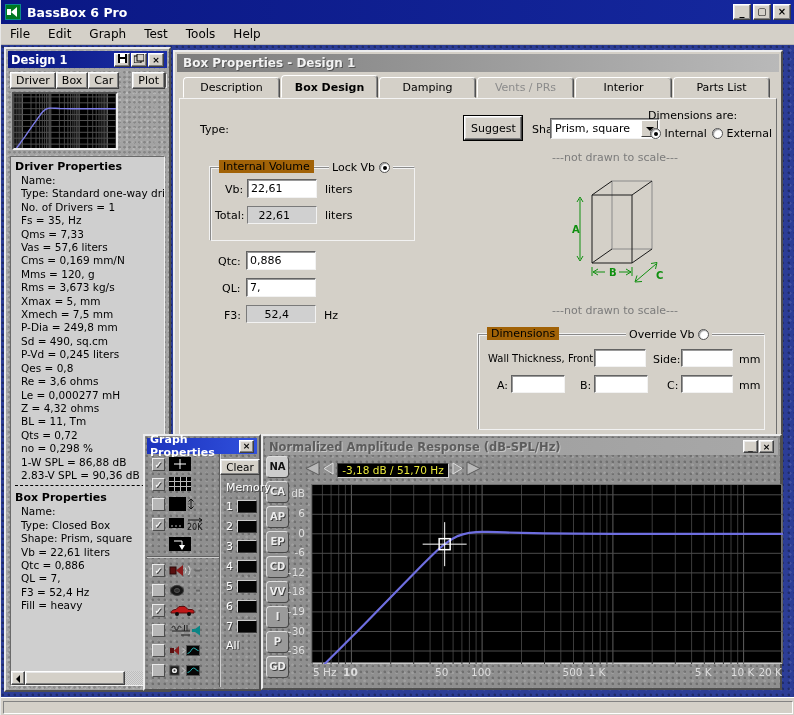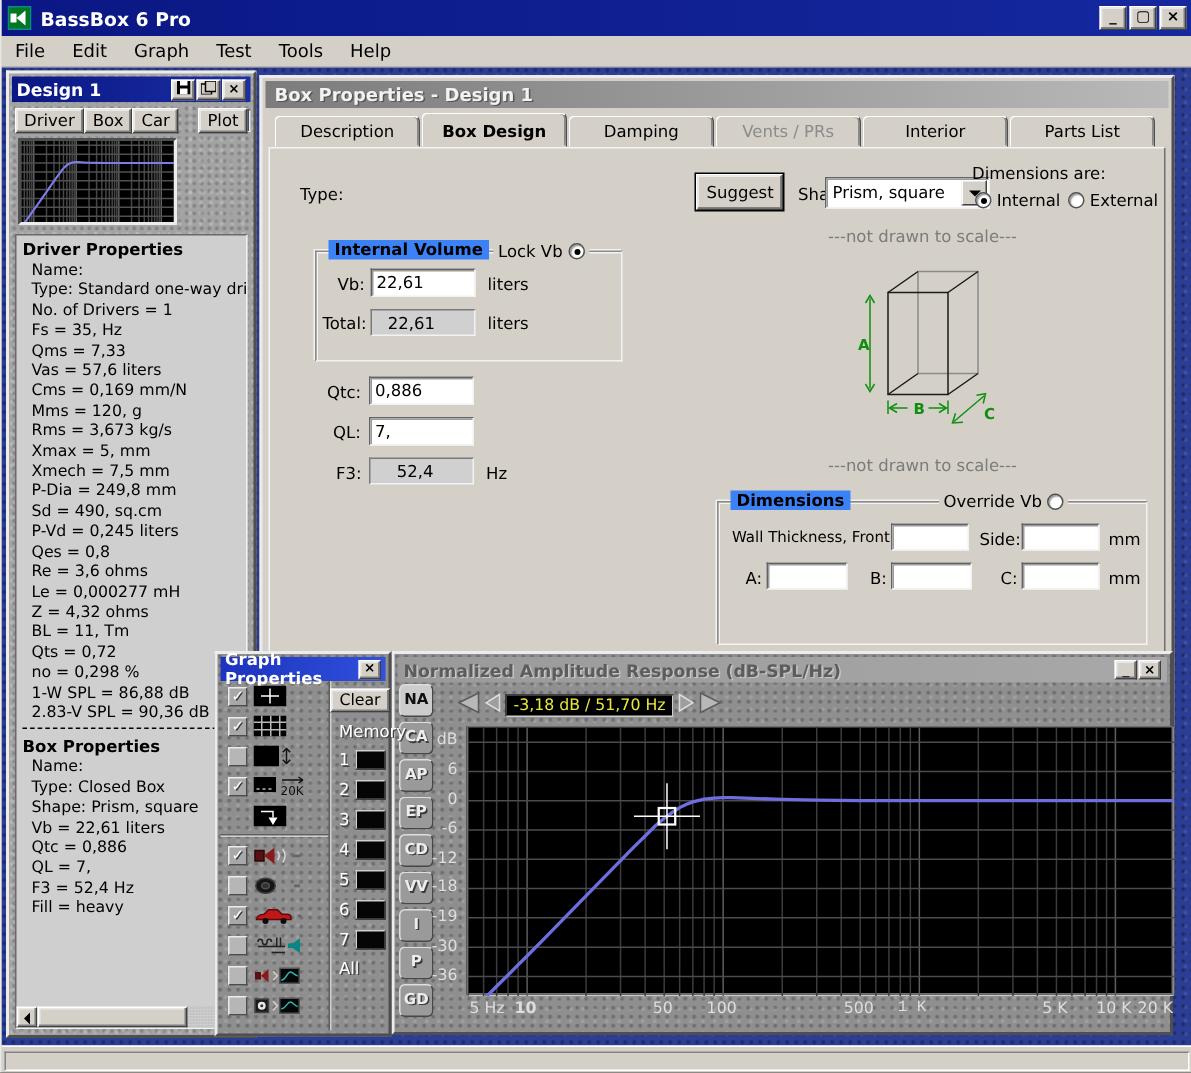--- a/index.html
+++ b/index.html
@@ -61,21 +61,21 @@
   .xtab.disabled{color:#8b8b8b;}
   #box-content{position:absolute;left:4px;top:46px;right:4px;bottom:4px;border:1px solid;border-color:#f4f4f4 #6f6f6f #6f6f6f #f4f4f4;background:#d4d0c8;}
   .lbl{position:absolute;font-size:11px;white-space:nowrap;}
   .combo{position:absolute;height:21px;background:#fff;border:1px solid;border-color:#636363 #f2f2f2 #f2f2f2 #636363;box-shadow:inset 1px 1px 0 #9a9a9a;}
   .combo .val{position:absolute;left:4px;top:3px;font-size:11px;white-space:nowrap;}
   .combo .drop{position:absolute;right:1px;top:1px;bottom:1px;width:17px;background:#d4d0c8;border:1px solid;border-color:#fff #404040 #404040 #fff;}
   .combo .drop::after{content:'';position:absolute;left:4px;top:6px;border:4px solid transparent;border-top-color:#000;}
   .field{position:absolute;height:19px;background:#fff;border:1px solid;border-color:#636363 #f2f2f2 #f2f2f2 #636363;box-shadow:inset 1px 1px 0 #9a9a9a;font-size:11px;padding:0 3px;}
   .rofield{position:absolute;height:18px;background:#d0d0d0;border:1px solid;border-color:#7a7a7a #f2f2f2 #f2f2f2 #7a7a7a;font-size:11px;text-align:right;padding:2px 26px 0 0;}
   .group{position:absolute;border:1px solid;border-color:#8a8a8a #f2f2f2 #f2f2f2 #8a8a8a;box-shadow:inset 1px 1px 0 #f2f2f2, -1px -1px 0 #f2f2f2;}
-  .legend{position:absolute;top:-8px;left:8px;background:#3b82f6;padding:0 4px;font-size:11px;font-weight:bold;}
+  .legend{position:absolute;top:-8px;left:8px;background:#a16207;padding:0 4px;font-size:11px;}
   .radio{display:inline-block;width:11px;height:11px;border-radius:50%;background:#fff;border:1px solid #505050;box-shadow:inset 1px 1px 1px #9a9a9a;vertical-align:-2px;position:relative;}
   .radio.on::after{content:'';position:absolute;left:3px;top:3px;width:4px;height:4px;border-radius:50%;background:#000;}
   .nts{position:absolute;color:#7b7b7b;font-size:11px;text-align:center;width:200px;}
   
   #gp-panel{position:absolute;left:142px;top:389px;width:118px;height:257px;z-index:30;}
   #gp-title{position:absolute;left:2px;top:2px;right:2px;height:16px;background:linear-gradient(90deg,#1c33bd,#3050dd);display:flex;align-items:center;padding:0 3px;}
   #gp-title .t{color:#fff;font-weight:bold;font-size:11px;flex:1;}
   #gp-left{position:absolute;left:2px;top:18px;width:72px;bottom:2px;}
   #gp-right{position:absolute;left:74px;top:18px;right:2px;bottom:2px;border-left:1px solid #5f5f5f;box-shadow:inset 1px 0 0 #cfcfcf;}
   .gp-row{height:20px;display:flex;align-items:center;padding-left:5px;}
@@ -612,21 +612,21 @@
     <line x1="110.65719474561507" y1="59.16763636363636" x2="154.65719474561507" y2="59.16763636363636"></line>
     <rect x="127.15719474561507" y="53.66763636363636" width="11" height="11" stroke-width="1.5"></rect>
             </g>
           </svg></div>
       <div id="g-xlab">
           <span class="first" style="left: 2px;">5 Hz</span>
           <span style="left: 39.4px; font-weight: bold;">10</span>
           <span style="left: 130.8px;">50</span>
           <span style="left: 170.1px;">100</span>
           <span style="left: 261.5px;">500</span>
-          <span style="left: 297px; font-family: Liberation Mono, monospace;">1 K</span>
+          <span style="left: 286px;">1 K</span>
           <span style="left: 392.3px;">5 K</span>
           <span style="left: 431.6px;">10 K</span>
           <span class="last" style="left: 471px;">20 K</span>
         </div>
     </div>
 
   </div>
 
   <div id="statusbar">
       <div class="inner"></div>

